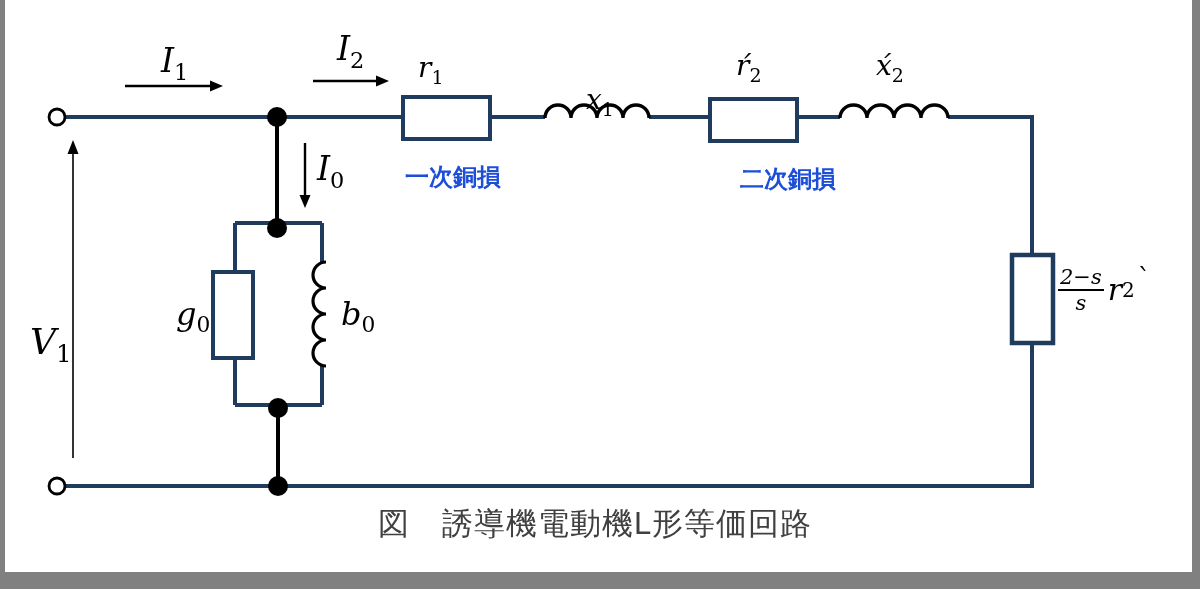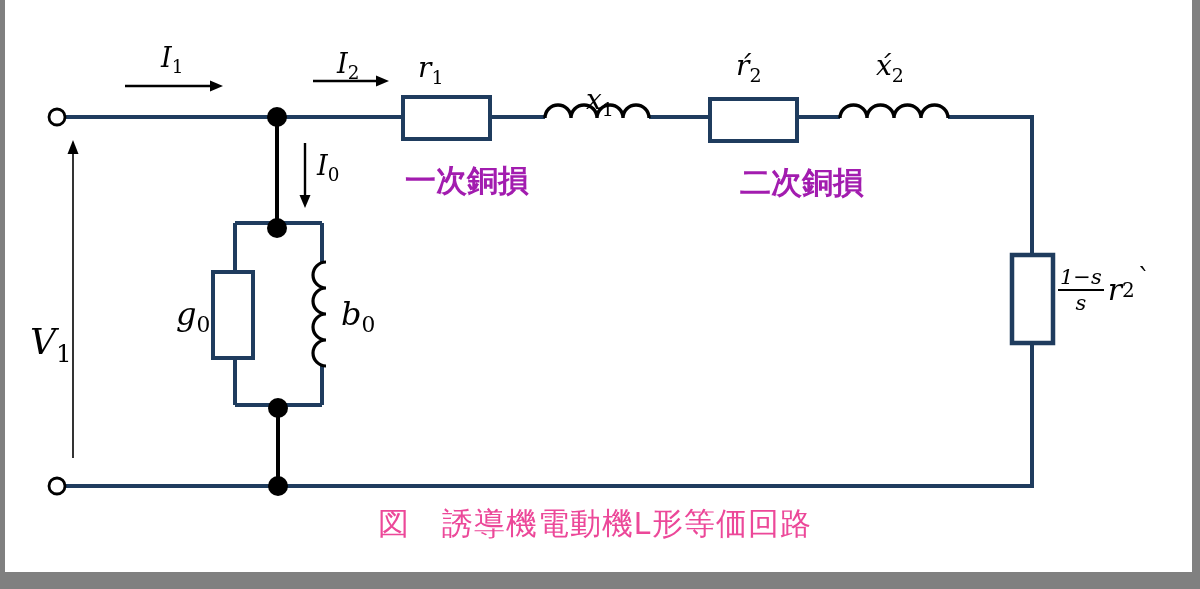--- a/index.html
+++ b/index.html
@@ -7,43 +7,43 @@
     position:relative;width:1200px;height:589px;background:#ffffff;
     overflow:hidden;font-family:"DejaVu Serif",serif;
   }
   .edge{position:absolute;background:#808080;}
   .edge-left{left:0;top:0;width:5px;height:589px;}
   .edge-right{right:0;top:0;width:8px;height:589px;}
   .edge-bottom{left:0;bottom:0;width:1200px;height:17px;}
   svg.circuit{position:absolute;left:0;top:0;}
   .mlabel{
     position:absolute;font-style:italic;font-family:"DejaVu Serif",serif;
-    color:#000;line-height:1;font-size:27px;white-space:nowrap;
+    color:#000;line-height:1;font-size:33px;white-space:nowrap;
   }
   .mlabel sub{font-size:0.68em;line-height:0;font-style:normal;}
   .lbl-v1{font-size:36px;}
   .lbl-g0,.lbl-b0{font-size:32px;}
   .lbl-r1,.lbl-x1,.lbl-r2p,.lbl-x2p{font-size:28px;}
   .ann{
     position:absolute;font-family:Liberation Sans, sans-serif;font-weight:bold;
-    font-size:31px;color:#a21caf;line-height:1;white-space:nowrap;
+    font-size:24px;color:#1d4ed8;line-height:1;white-space:nowrap;
   }
   .load-label{
     position:absolute;left:1058px;top:266px;display:flex;align-items:center;
     font-style:italic;color:#000;white-space:nowrap;
   }
   .load-label .frac{display:inline-flex;flex-direction:column;align-items:center;font-size:21px;line-height:1.05;}
   .load-label .num{border-bottom:2px solid #000;padding:0 2px 1px 2px;}
   .load-label .den{padding-top:1px;}
   .load-label .base{font-size:30px;line-height:1;margin-left:4px;}
   .load-label sub{font-size:20px;line-height:0;font-style:normal;}
   .load-label .prime{font-size:26px;line-height:1;position:relative;top:-12px;left:3px;font-style:normal;}
   .caption{
     position:absolute;left:0;top:505px;width:1190px;text-align:center;
-    font-family:"Liberation Sans",sans-serif;font-size:31px;color:#ec4899;
+    font-family:"Liberation Sans",sans-serif;font-size:31px;color:#404040;
     letter-spacing:1px;line-height:1.2;
   }
 </style>
 </head>
 <body>
 
 <div class="stage">
 
   <svg class="circuit" width="1200" height="589" viewBox="0 0 1200 589">
 
@@ -117,39 +117,39 @@
     <g stroke="#000" stroke-width="1.6" fill="#000">
       <path d="M73 458 V152" fill="none"></path>
       <polygon points="67.5,154 78.5,154 73,140" stroke="none"></polygon>
     </g>
   </svg>
 
   <div class="mlabel lbl-v1" style="left:30px;top:276px;margin-top:48px;"><span>V</span><sub>1</sub></div>
 
   <div class="mlabel" style="left:161px;top:44px;"><span>I</span><sub>1</sub></div>
 
-  <div class="mlabel" style="left:337px;top:50px;"><span>I</span><sub>2</sub></div>
+  <div class="mlabel" style="left:337px;top:32px;"><span>I</span><sub>2</sub></div>
 
   <div class="mlabel" style="left:317px;top:152px;"><span>I</span><sub>0</sub></div>
 
   <div class="mlabel lbl-r1" style="left:418px;top:54px;"><span>r</span><sub>1</sub></div>
 
   <div class="mlabel lbl-x1" style="left:586px;top:58px;margin-top:28px;"><span>x</span><sub>1</sub></div>
 
   <div class="mlabel lbl-r2p" style="left:736px;top:52px;"><span>ŕ</span><sub>2</sub></div>
 
   <div class="mlabel lbl-x2p" style="left:876px;top:52px;text-align:right;"><span>x́</span><sub>2</sub></div>
 
   <div class="mlabel lbl-g0" style="left:176px;top:298px;"><span>g</span><sub>0</sub></div>
 
   <div class="mlabel lbl-b0" style="left:341px;top:298px;"><span>b</span><sub>0</sub></div>
 
   <div class="load-label">
     <span class="frac">
-      <span class="num">1−s</span>
+      <span class="num">2−s</span>
       <span class="den">s</span>
     </span>
     <span class="base">r</span>
       <sub>2</sub>
     <span class="prime">`</span>
   </div>
 
   <div class="ann" style="left:405px;top:165px;">一次銅損</div>
   <div class="ann" style="left:740px;top:167px;">二次銅損</div>
 

